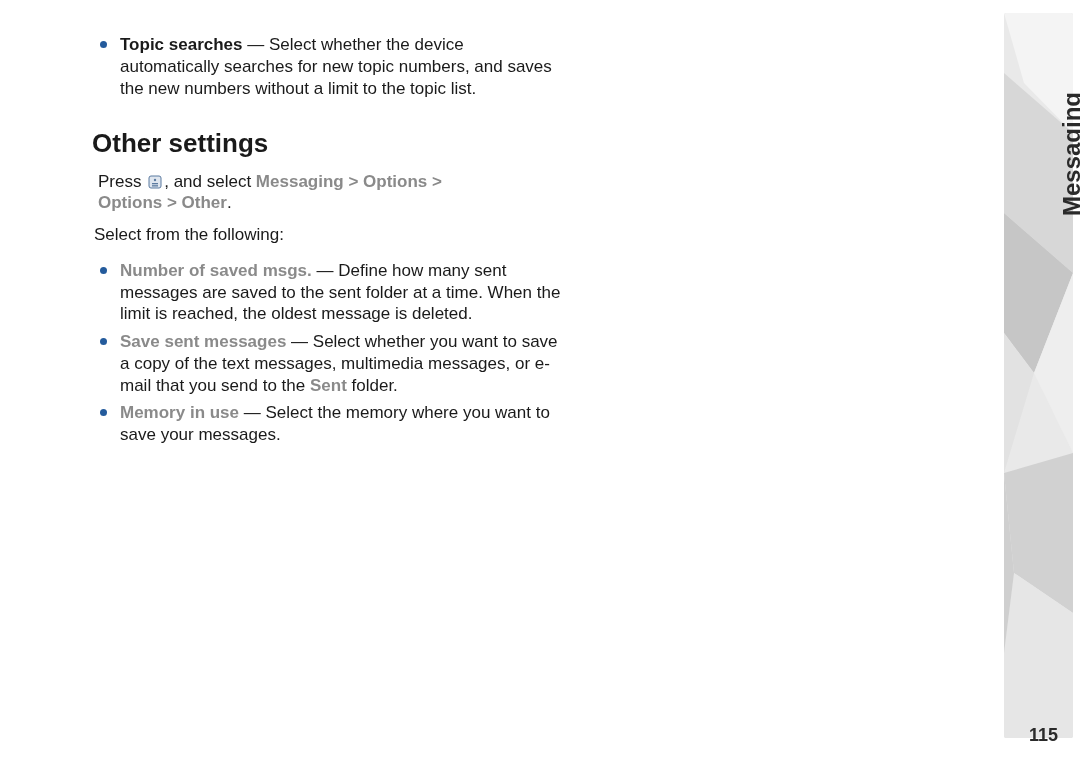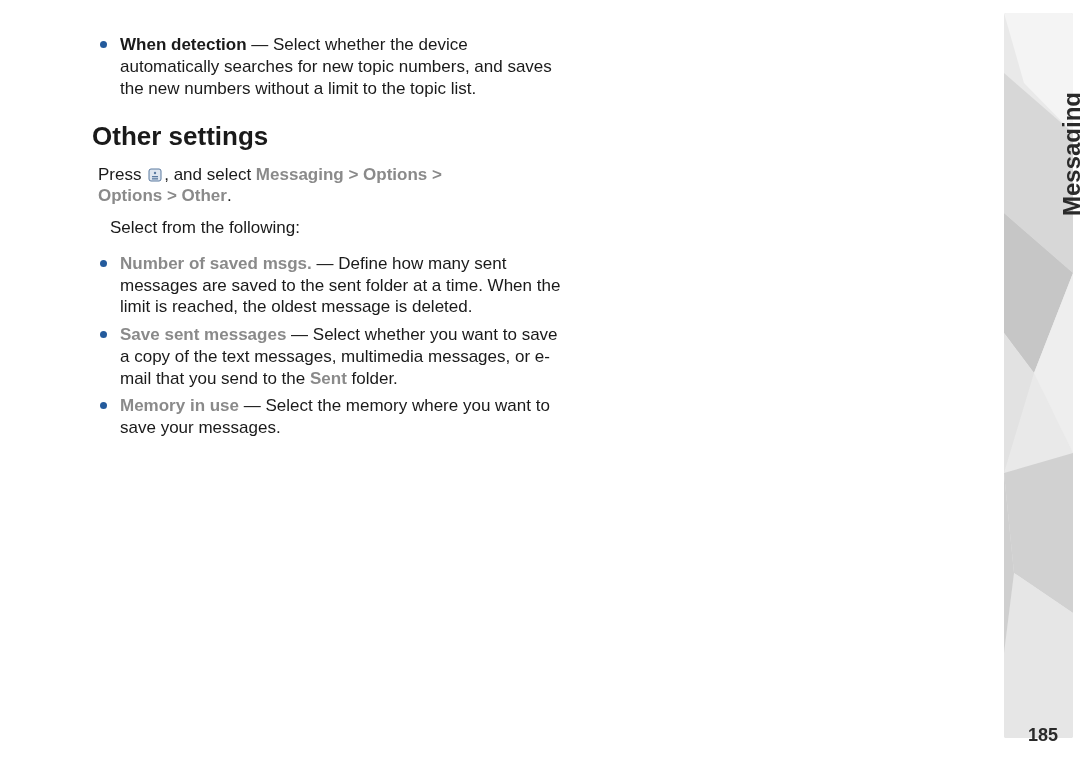--- a/index.html
+++ b/index.html
@@ -3,39 +3,39 @@
 <meta charset="utf-8">
 <style>
   html,body{margin:0;padding:0;width:1080px;height:780px;background:#fff;font-family:Arial,Helvetica,sans-serif;color:#1a1a1a;overflow:hidden}
   .page{position:relative;width:1080px;height:780px}
   .content{position:absolute;left:94px;top:34px;width:470px;font-size:17px;line-height:1.28}
   .bullet{position:relative;padding-left:26px;margin-bottom:6px}
   .bullet::before{content:"";position:absolute;left:6px;top:7px;width:7px;height:7px;border-radius:50%;background:#245b9c}
   .lead{font-weight:700}
   .dim{color:#8a8a8a;font-weight:700}
   .dim-inline{color:#8a8a8a;font-weight:700}
-  h2{font-size:26px;font-weight:700;margin:21px 0 10px -2px}
+  h2{font-size:26px;font-weight:700;margin:28px 0 10px -2px}
   .nav{margin:2px 0 10px 4px}
   .nav .icon{display:inline-block;width:14px;height:14px;vertical-align:-2px;margin:0 2px}
   .nav .icon svg{display:block}
-  .follow{margin:6px 0 14px 16px}
+  .follow{margin:6px 0 14px 0}
   .side-tab{position:absolute;right:7px;top:13px;width:69px;height:725px;overflow:hidden;border-radius:2px}
   .side-tab .crystals{position:absolute;inset:0}
   .side-label{position:absolute;right:22px;top:92px;transform:rotate(-90deg);transform-origin:right top;font-size:24px;font-weight:700;color:#2a2a2a;white-space:nowrap}
   .page-num{position:absolute;right:22px;bottom:34px;font-size:18px;font-weight:700;color:#2a2a2a}
 </style>
 </head>
 <body>
 
 <div class="page">
 
   <div class="content">
 
     <div class="bullet">
-      <span class="lead">When detection</span><span> — Select whether the device automatically searches for new topic numbers, and saves the new numbers without a limit to the topic list.</span>
+      <span class="lead">Topic searches</span><span> — Select whether the device automatically searches for new topic numbers, and saves the new numbers without a limit to the topic list.</span>
     </div>
 
     <h2>Other settings</h2>
 
     <div class="nav">
       <span>Press </span><span class="icon">
         <svg viewBox="0 0 14 14">
             <rect x="1" y="1" width="12" height="12" rx="2" fill="#dfe6ef" stroke="#5b7aa0" stroke-width="1"></rect>
             <circle cx="7" cy="5" r="1.2" fill="#5b7aa0"></circle>
             <rect x="4" y="8" width="6" height="1.3" fill="#5b7aa0"></rect>
@@ -69,15 +69,15 @@
       <polygon points="30,360 69,260 69,440" fill="#eeeeee"></polygon>
       <polygon points="0,320 30,360 0,460" fill="#e2e2e2"></polygon>
       <polygon points="0,460 69,440 69,600 10,560" fill="#d1d1d1"></polygon>
       <polygon points="10,560 69,600 69,725 0,725 0,640" fill="#e6e6e6"></polygon>
       <polygon points="0,640 10,560 0,460" fill="#cfcfcf"></polygon>
     </svg>
   </div>
 
   <div class="side-label">Messaging</div>
 
-  <div class="page-num">185</div>
+  <div class="page-num">115</div>
 
 </div>
 
 </body></html>

